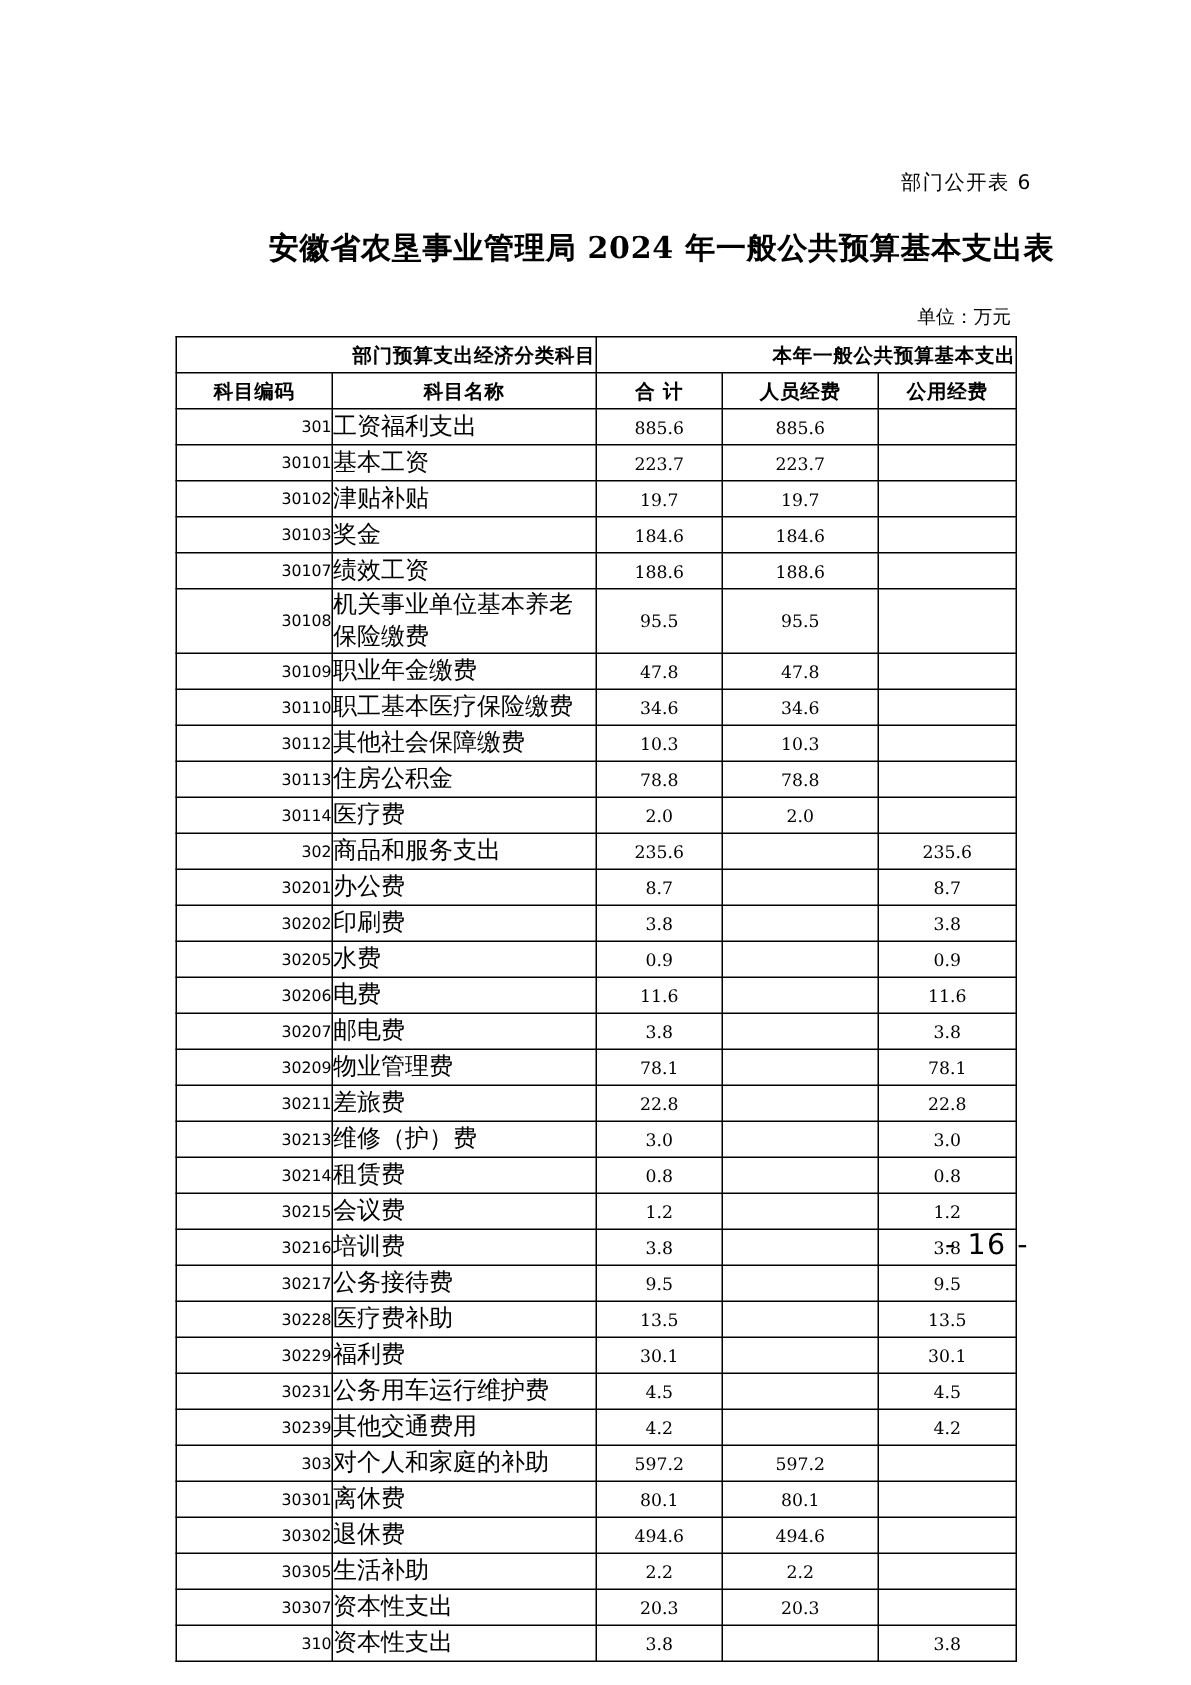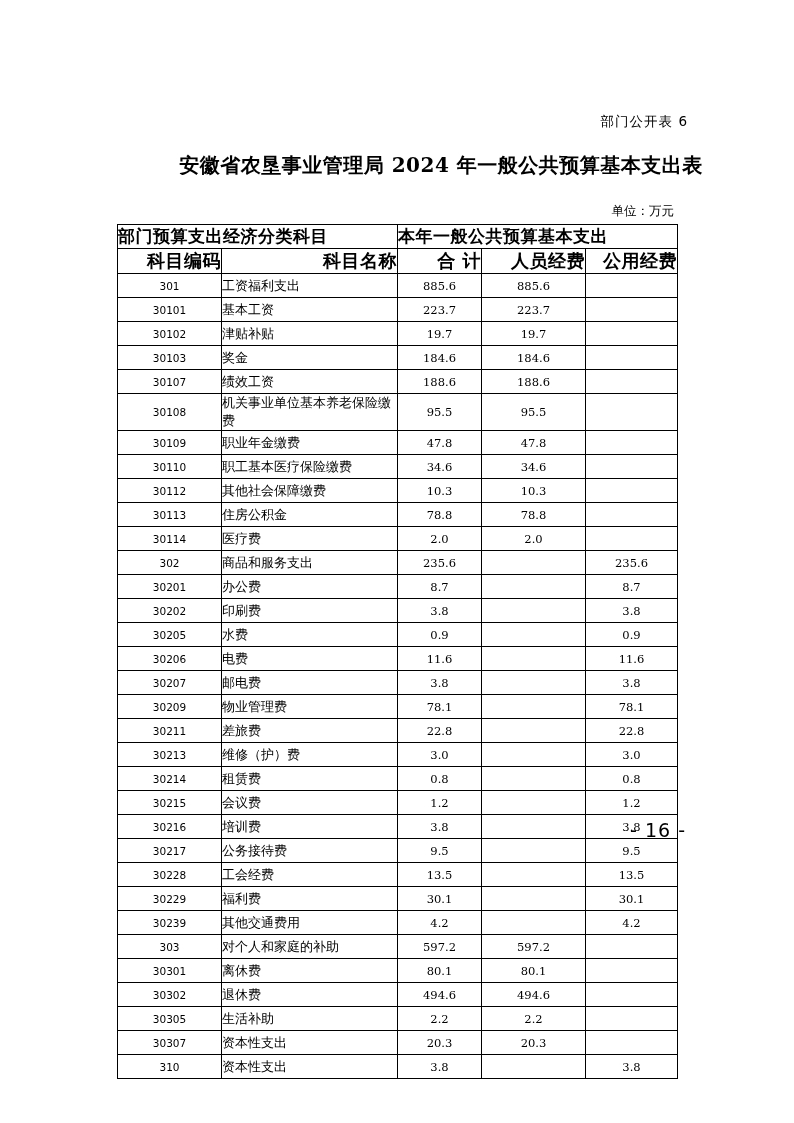--- a/index.html
+++ b/index.html
@@ -60,40 +60,40 @@
     font-size: 11px;
   }
   table.budget td, table.budget th {
     border: 1px solid #000000;
     padding: 0;
     height: 23px;
     vertical-align: middle;
   }
   .hdr {
     font-weight: bold;
-    text-align: left;
+    text-align: right;
     font-family: "DejaVu Serif", "Liberation Serif", serif;
-    font-size: 17px;
+    font-size: 13px;
     letter-spacing: 0.5px;
   }
   .hdr-sub {
     font-weight: bold;
-    text-align: right;
+    text-align: center;
     font-family: "DejaVu Serif", "Liberation Serif", serif;
-    font-size: 18px;
+    font-size: 13px;
     letter-spacing: 0.5px;
   }
   td.code {
     padding-left: 6px;
     font-size: 10.5px;
-    text-align: center;
+    text-align: right;
   }
   td.name {
     padding-left: 10px;
-    font-size: 13px;
+    font-size: 16px;
     text-align: left;
   }
   td.num {
     text-align: center;
     font-size: 11.5px;
     font-family: "DejaVu Serif", "Liberation Serif", serif;
   }
   .page-number {
     position: absolute;
     bottom: 74px;
@@ -304,31 +304,38 @@
           </tr>
           <tr>
             <td class="code">30217</td>
             <td class="name">公务接待费</td>
             <td class="num">9.5</td>
             <td class="num"></td>
             <td class="num">9.5</td>
           </tr>
           <tr>
             <td class="code">30228</td>
-            <td class="name">工会经费</td>
+            <td class="name">医疗费补助</td>
             <td class="num">13.5</td>
             <td class="num"></td>
             <td class="num">13.5</td>
           </tr>
           <tr>
             <td class="code">30229</td>
             <td class="name">福利费</td>
             <td class="num">30.1</td>
             <td class="num"></td>
             <td class="num">30.1</td>
+          </tr>
+          <tr>
+            <td class="code">30231</td>
+            <td class="name">公务用车运行维护费</td>
+            <td class="num">4.5</td>
+            <td class="num"></td>
+            <td class="num">4.5</td>
           </tr>
           <tr>
             <td class="code">30239</td>
             <td class="name">其他交通费用</td>
             <td class="num">4.2</td>
             <td class="num"></td>
             <td class="num">4.2</td>
           </tr>
           <tr>
             <td class="code">303</td>

